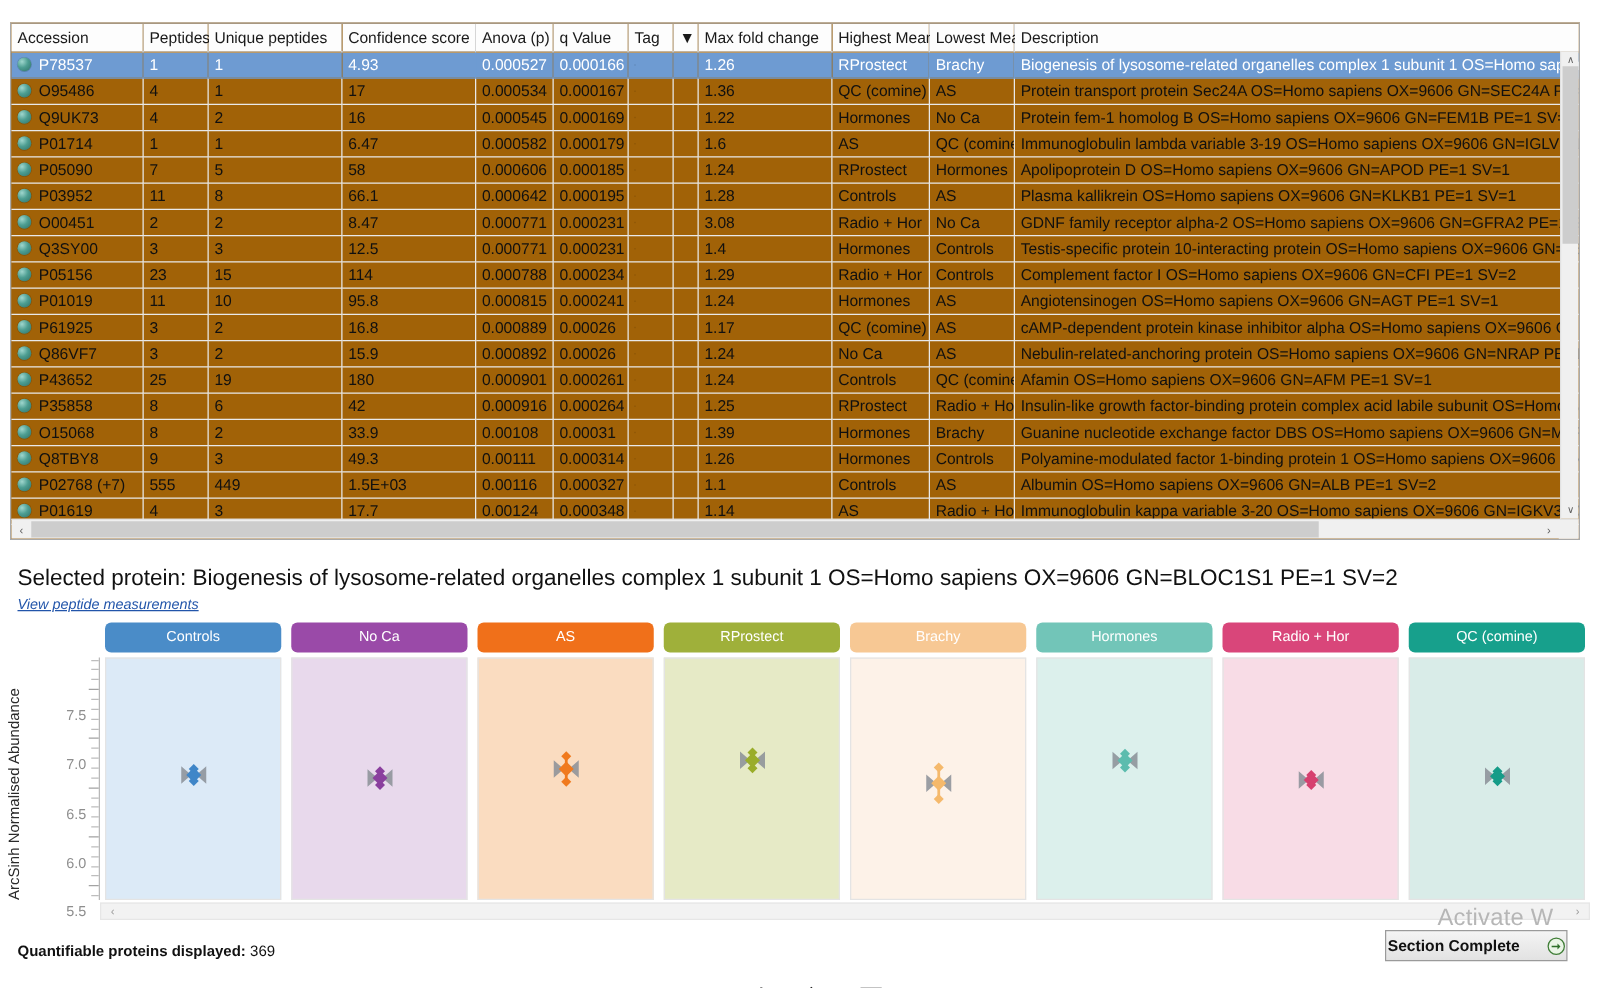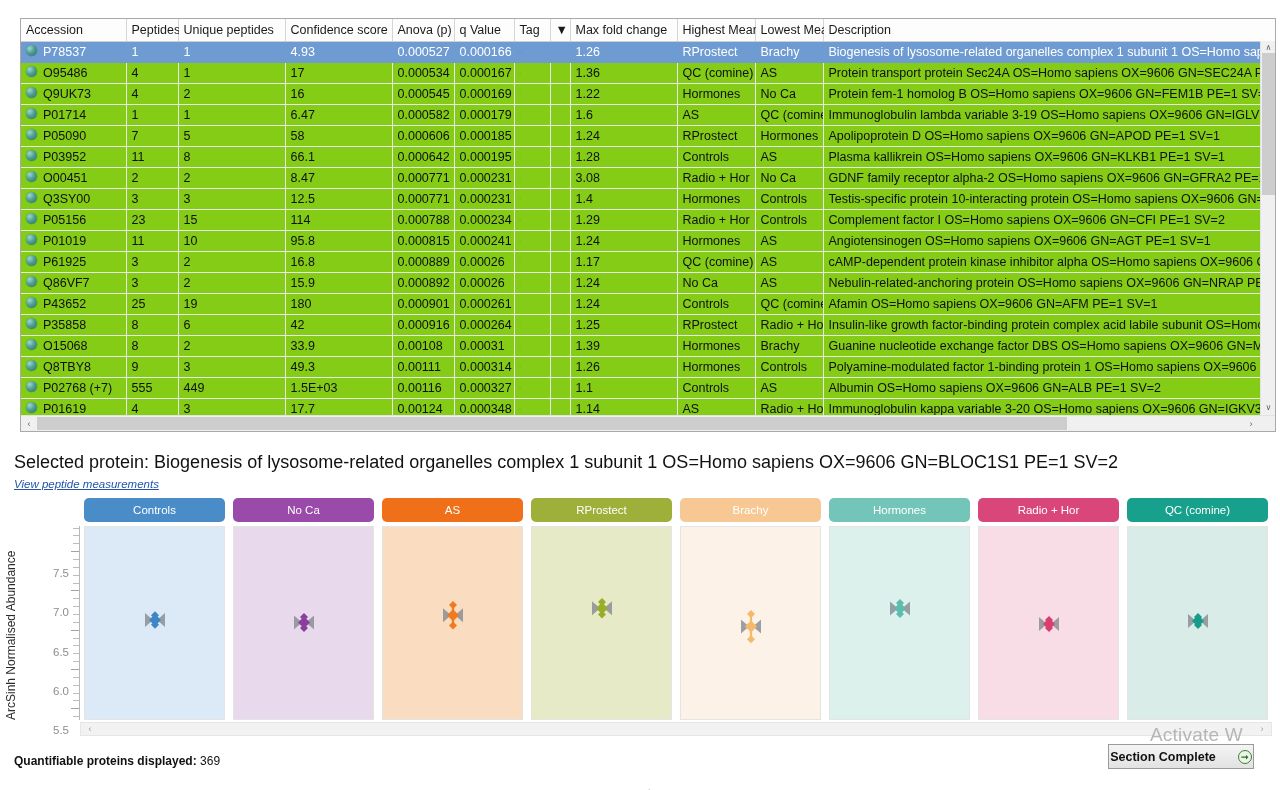--- a/index.html
+++ b/index.html
@@ -7,24 +7,24 @@
     margin: 0; padding: 0;
     width: 1280px; height: 790px;
     background: #ffffff;
     font-family: "Liberation Sans", sans-serif;
     overflow: hidden;
   }
 
   
   .grid-wrap {
     position: absolute;
-    left: 20px; top: 18px;
+    left: 8px; top: 18px;
     width: 1256px; height: 414px;
     border: 1px solid #a9a9a9;
-    background: #84cc16;
+    background: #a16207;
     overflow: hidden;
   }
   table.grid {
     border-collapse: collapse;
     table-layout: fixed;
     width: 1494px;
     font-size: 12.5px;
     color: #101010;
   }
   table.grid th {
@@ -61,21 +61,21 @@
   .c-conf { width: 107px; }
   .c-anova { width: 62px; }
   .c-q { width: 60px; }
   .c-tag { width: 36px; }
   .c-drop { width: 20px; }
   .c-mfc { width: 107px; }
   .c-hm { width: 78px; }
   .c-lm { width: 68px; }
   .c-desc { width: 692px; }
 
-  .acc-cell { display: flex; gap: 6px; }
+  .acc-cell { display: flex; align-items: center; gap: 6px; }
   .sphere {
     width: 11px; height: 11px; border-radius: 50%;
     background: radial-gradient(circle at 33% 30%, #9fd6cd 0%, #4d9e92 45%, #2e6f66 100%);
     flex: 0 0 auto;
     box-shadow: 0 0 0 0.5px rgba(0,0,0,.18);
   }
   .tagdot {
     width: 11px; height: 11px; border-radius: 50%;
     background: radial-gradient(circle at 34% 28%, #ff9a92 0%, #ec3b33 45%, #b01911 100%);
     margin: 0 auto;

